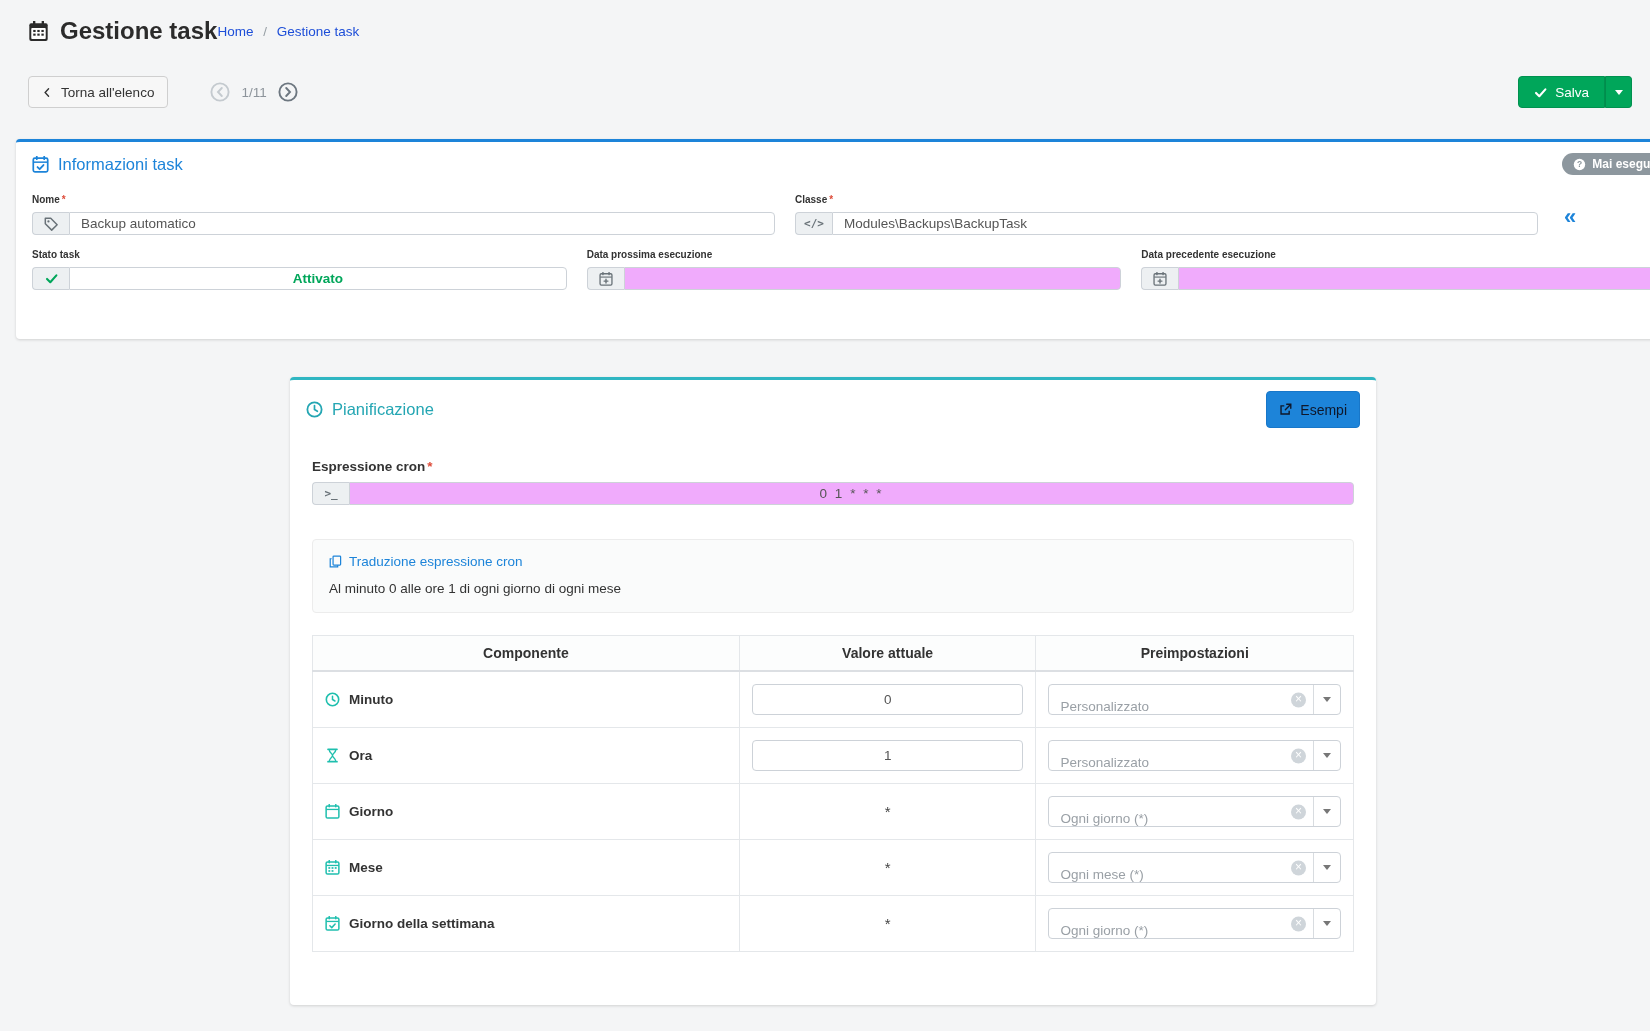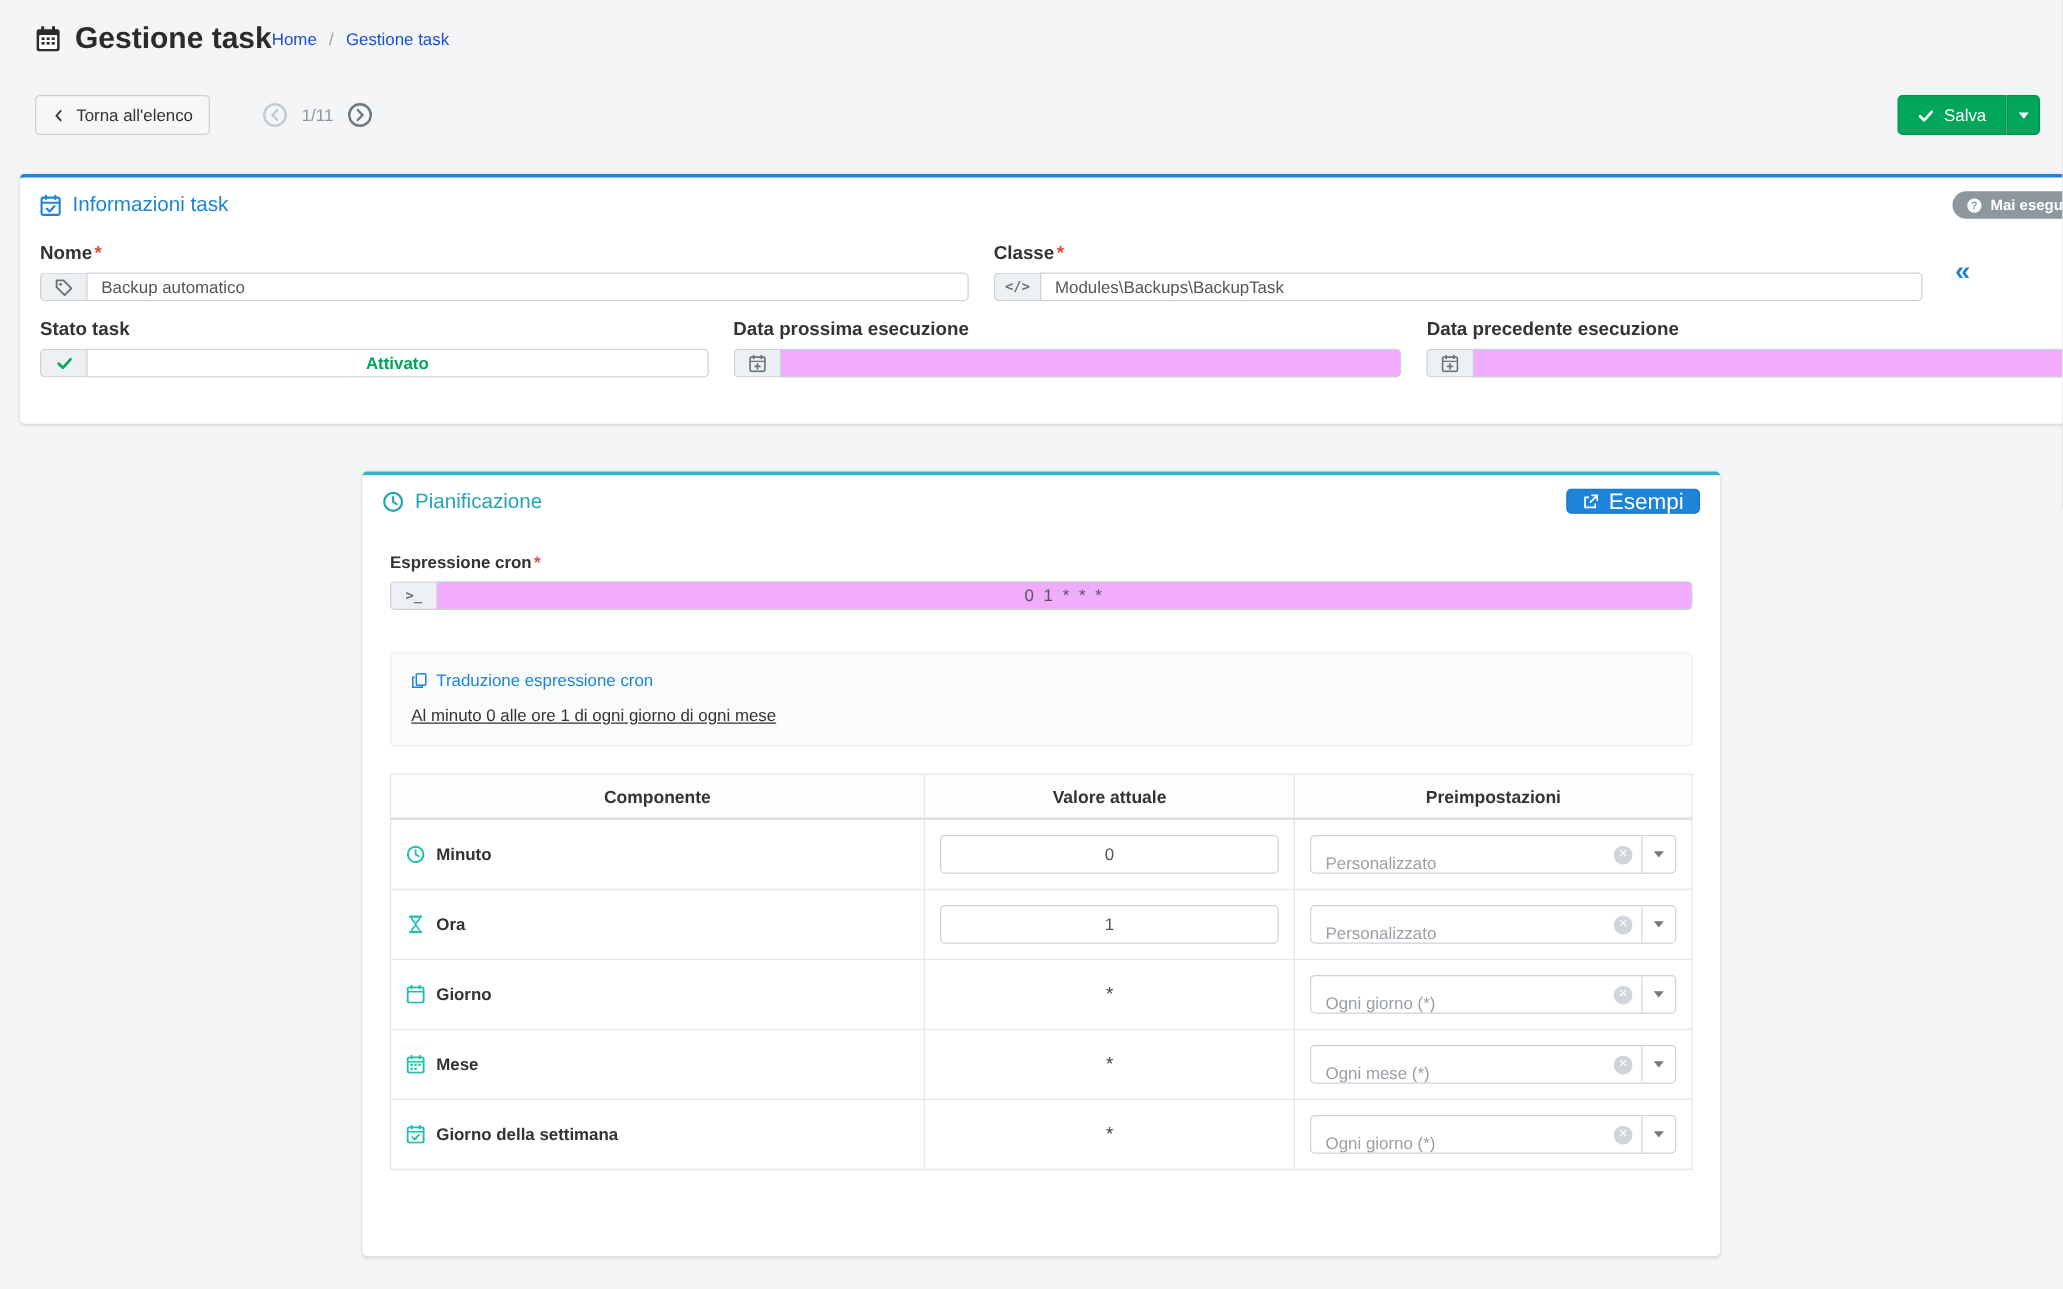--- a/index.html
+++ b/index.html
@@ -64,21 +64,21 @@
   .panel-info  .p-title, .panel-info  .p-icon { color: #1d84d9; }
   .panel-sched .p-title, .panel-sched .p-icon { color: #24a6b3; }
 
   .badge {
     margin-left: auto; display: inline-flex; align-items: center; gap: 6px;
     background: #8d979e; color: #fff; font-size: 12px; font-weight: bold;
     height: 22px; padding: 0 11px; border-radius: 11px; white-space: nowrap;
   }
 
   
-  .fg label { display: flex; gap: 2px; font-weight: bold; font-size: 15px; margin-bottom: 7px; color: #333; }
+  .fg label { display: flex; gap: 2px; font-weight: bold; font-size: 10px; margin-bottom: 7px; color: #333; }
   .req { color: #dd4b39; }
   .ig { display: flex; height: 23px; }
   .addon {
     flex: 0 0 37px; display: flex; align-items: center; justify-content: center;
     background: #edf0f2; border: 1px solid #cdd2d8; border-right: none;
     border-radius: 4px 0 0 4px; color: #697278; font-size: 12px;
   }
   .addon.green { color: #00a65a; }
   .addon.mono { font-family: "DejaVu Sans Mono", monospace; font-size: 11px; font-weight: bold; }
   .ig input, .ig .field {
@@ -89,30 +89,30 @@
   .ig input:disabled { background: #f0abfc; }
   .field.status { display: flex; align-items: center; justify-content: center; color: #00a65a; font-weight: bold; }
 
   .info-grid { padding: 10px 16px 18px; display: grid; grid-template-columns: 1fr 1fr 118px; column-gap: 20px; }
   .row3 { grid-column: 1 / -1; display: grid; grid-template-columns: 1fr 1fr 1fr; column-gap: 20px; margin-top: 14px; }
   .side-toggle { padding-top: 12px; padding-left: 6px; color: #1d84d9; font-size: 22px; line-height: 1; font-weight: bold; cursor: pointer; }
 
   
   .btn-primary {
     margin-left: auto; display: inline-flex; align-items: center; gap: 8px;
-    height: 20px; padding: 0 12px; background: #1d84d9; border: 1px solid #1877c9;
-    color: #ffffff; font-size: 18px; border-radius: 4px;
+    height: 37px; padding: 0 12px; background: #1d84d9; border: 1px solid #1877c9;
+    color: #0f172a; font-size: 14px; border-radius: 4px;
   }
   .sched-body { padding: 2px 22px 22px; }
   .cron-label { display: flex; gap: 2px; font-weight: bold; font-size: 13.5px; margin-top: 20px; color: #333; }
   .cron-ig { margin-top: 8px; }
   .cron-ig input { text-align: center; letter-spacing: 2px; }
   .well { margin-top: 34px; background: #fafbfb; border: 1px solid #ececec; border-radius: 4px; padding: 14px 16px 16px; }
   .trans-link { display: inline-flex; align-items: center; gap: 7px; color: #1d84d9; font-size: 13.5px; }
-  .trans-text { margin-top: 9px; font-size: 13.5px; color: #333; text-decoration: underline; }
+  .trans-text { margin-top: 9px; font-size: 13.5px; color: #333; }
 
   .cron-table { width: 100%; border-collapse: collapse; margin-top: 22px; font-size: 13.5px; }
   .cron-table th {
     border: 1px solid #e4e7ea; border-bottom: 2px solid #dcdfe3; background: #fcfdfd;
     padding: 9px 8px; text-align: center; font-size: 14px; color: #333;
   }
   .cron-table td { border: 1px solid #e4e7ea; padding: 12px; height: 37px; vertical-align: middle; }
   .c-comp { width: 41%; }
   .c-val { width: 28.5%; text-align: center; }
   .c-preset { width: 30.5%; }

